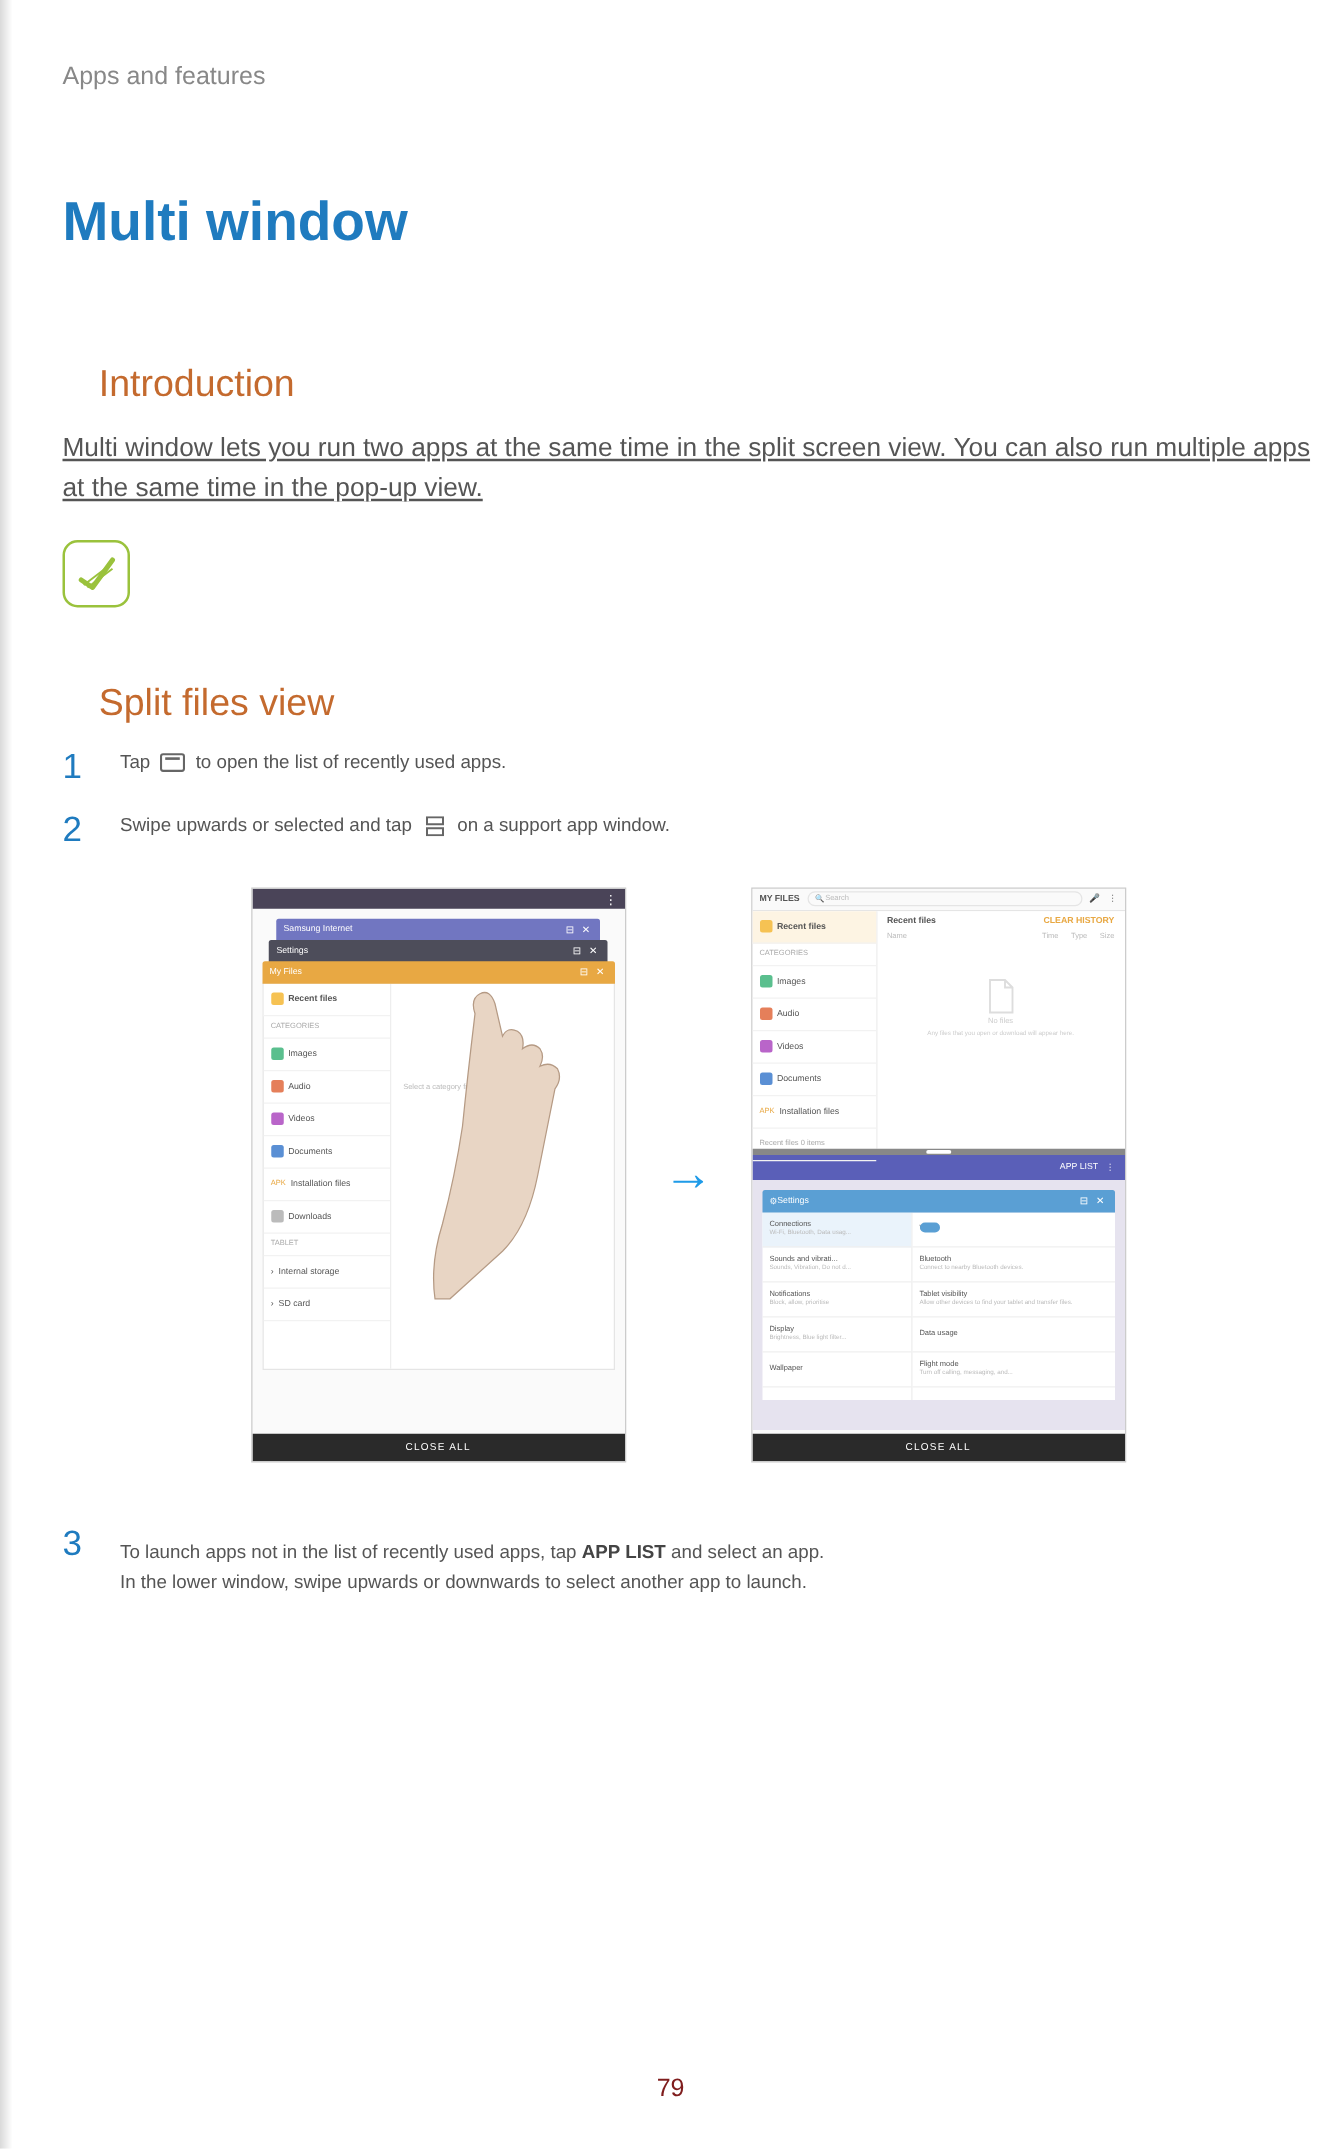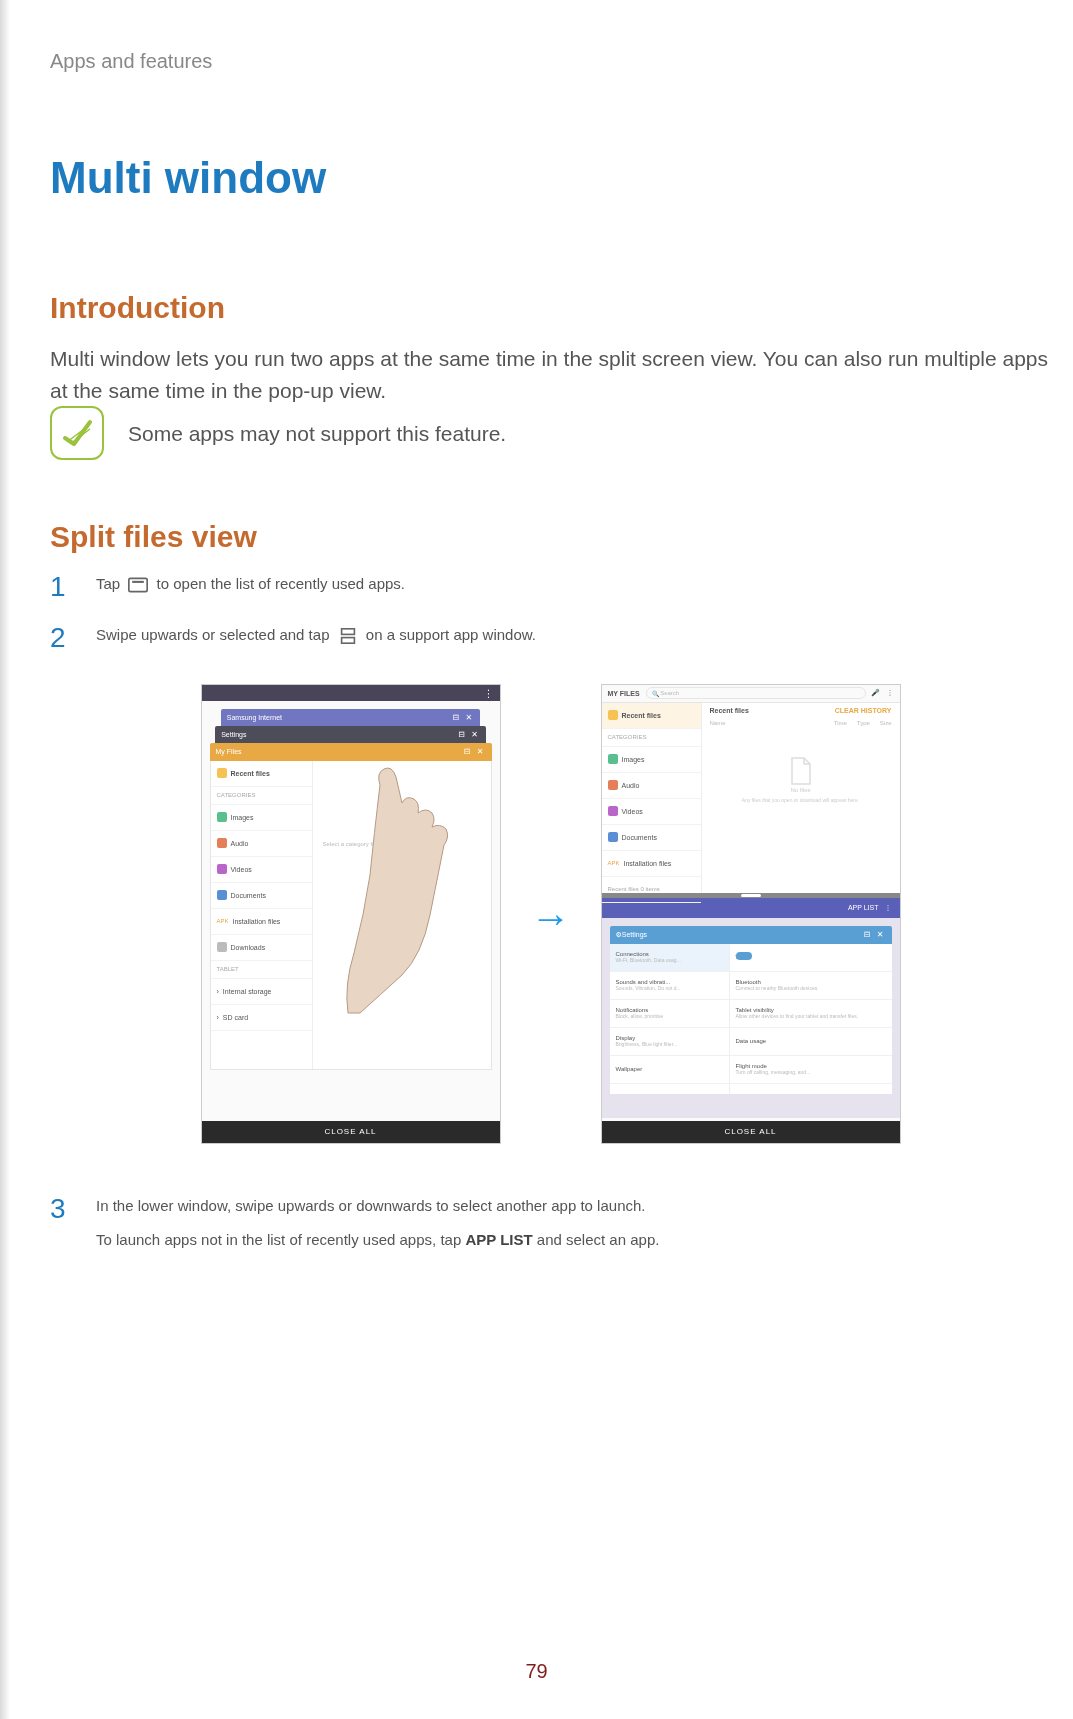--- a/index.html
+++ b/index.html
@@ -30,27 +30,30 @@
   }
   .main-heading {
     font-size: 44px;
     color: #1f7bbf;
     font-weight: 600;
     margin-bottom: 88px;
   }
   .sub-heading {
     font-size: 30px;
     color: #c46a2e;
-    font-weight: 700;
+    font-weight: 400;
     margin-bottom: 18px;
+    margin-left: 29px;
   }
   .body-text {
     font-size: 21px;
     color: #555;
     line-height: 1.5;
+    margin-bottom: 26px;
+    text-decoration: underline;
   }
   .note-block {
     display: flex;
     align-items: flex-start;
     gap: 24px;
     margin-bottom: 60px;
   }
   .note-icon {
     width: 54px;
     height: 54px;
@@ -362,21 +365,20 @@
   <p class="body-text">Multi window lets you run two apps at the same time in the split screen view. You can also run multiple apps at the same time in the pop-up view.</p>
 
   <div class="note-block">
     <div class="note-icon">
       <svg viewBox="0 0 34 34">
         <path d="M5 22 L14 28 L30 6" stroke="#9ac23c" stroke-width="4" fill="none" stroke-linecap="round" stroke-linejoin="round"></path>
         <line x1="7" y1="26" x2="28" y2="10" stroke="#9ac23c" stroke-width="1.5"></line>
         <line x1="10" y1="28" x2="30" y2="13" stroke="#9ac23c" stroke-width="1.5"></line>
       </svg>
     </div>
-    <div class="note-text">Some apps may not support this feature.</div>
   </div>
 
   <h2 class="sub-heading">Split files view</h2>
 
   <div class="step">
     <div class="step-num">1</div>
     <div class="step-body">
       <span>Tap </span><span class="inline-icon">
           <svg viewBox="0 0 24 18">
             <rect x="1" y="1" width="22" height="16" rx="2" stroke="#666" stroke-width="2" fill="none"></rect>
@@ -581,22 +583,22 @@
           </div>
         </div>
       </div>
       <div class="closeall">CLOSE ALL</div>
     </div>
   </div>
 
   <div class="step">
     <div class="step-num">3</div>
     <div class="step-body">
-      <div>In the lower window, swipe upwards or downwards to select another app to launch.</div>
       <div style="margin-top:10px">
         <span>To launch apps not in the list of recently used apps, tap </span><strong class="app">APP LIST</strong><span> and select an app.</span>
       </div>
+      <div>In the lower window, swipe upwards or downwards to select another app to launch.</div>
     </div>
   </div>
 
 </div>
 
 <div class="page-num">79</div>
 
 </body></html>

